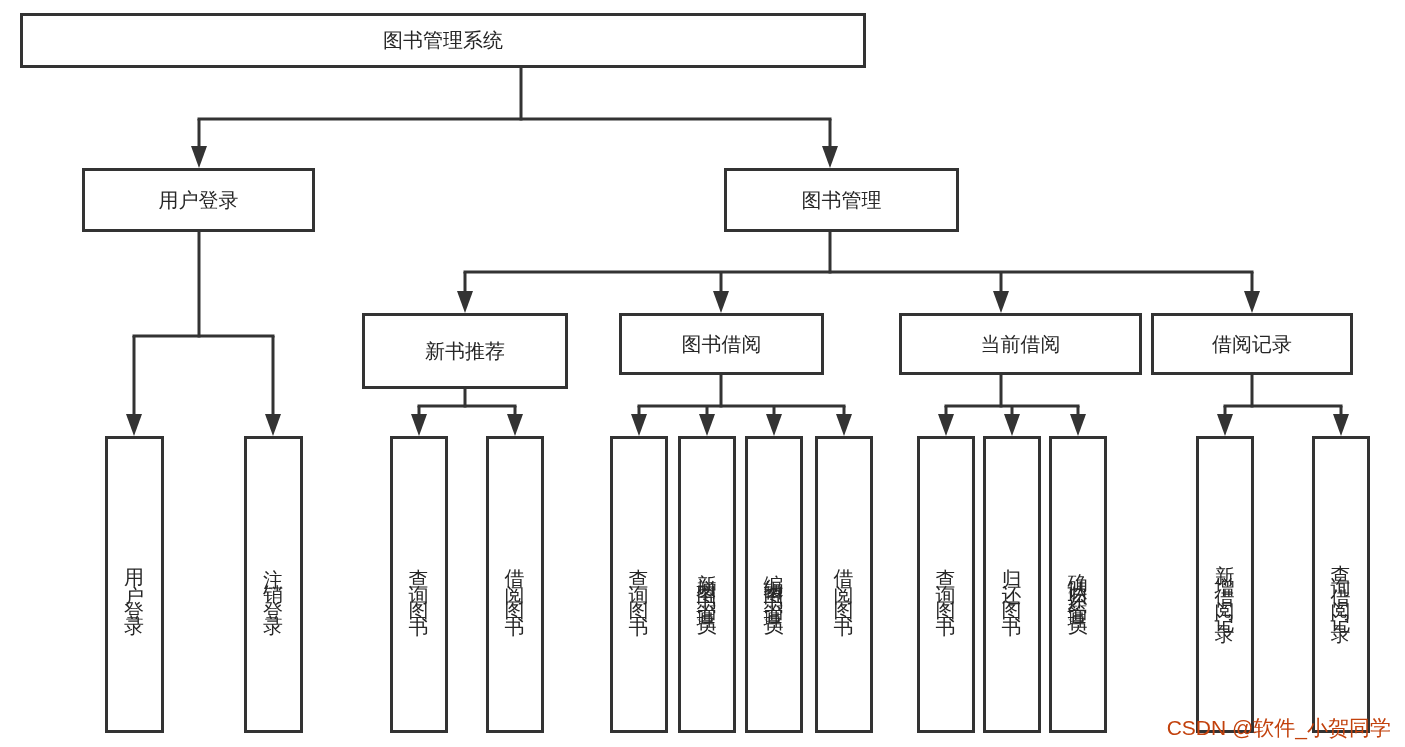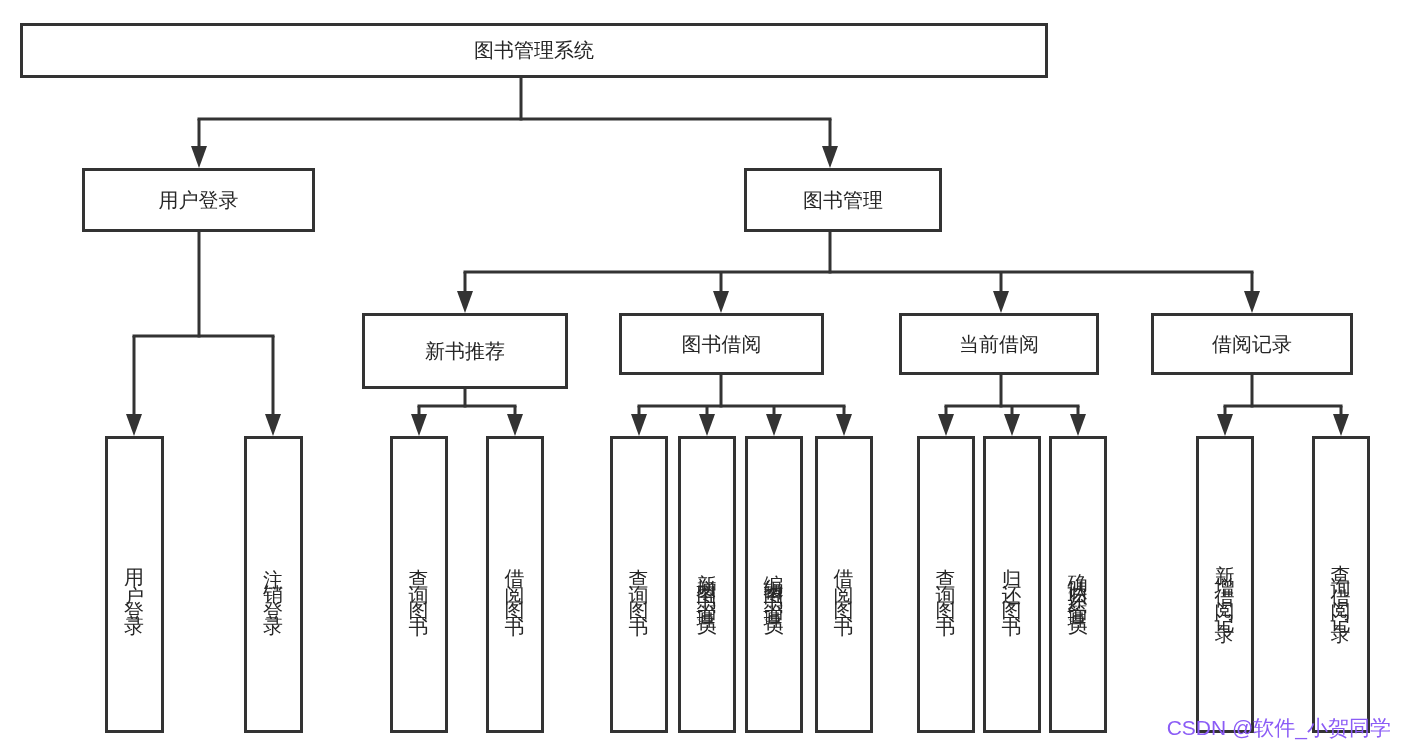--- a/index.html
+++ b/index.html
@@ -41,21 +41,21 @@
     line-height: 1;
     white-space: nowrap;
   }
   .box .vtext.ls-mid  { letter-spacing: 12px; }
   .box .vtext.ls-long { letter-spacing: 6px; }
   #watermark {
     position: absolute;
     right: 14px;
     bottom: 5px;
     font-size: 21px;
-    color: #8b5cf6;
+    color: #c2410c;
     z-index: 3;
     white-space: nowrap;
   }
 </style>
 </head>
 <body>
 
 <div id="stage">
 
   <svg id="connectors" width="1405" height="747" viewBox="0 0 1405 747">
@@ -118,38 +118,38 @@
       <path d="M766,414 L782,414 L774,436 Z"></path>
       <path d="M836,414 L852,414 L844,436 Z"></path>
       <path d="M938,414 L954,414 L946,436 Z"></path>
       <path d="M1004,414 L1020,414 L1012,436 Z"></path>
       <path d="M1070,414 L1086,414 L1078,436 Z"></path>
       <path d="M1217,414 L1233,414 L1225,436 Z"></path>
       <path d="M1333,414 L1349,414 L1341,436 Z"></path>
     </g>
   </svg>
 
-  <div class="box" style="left:20px; top:23px; width:1028px; height:55px;">
+  <div class="box" style="left:20px; top:13px; width:846px; height:55px;">
     <span>图书管理系统</span>
   </div>
 
   <div class="box" style="left:82px; top:168px; width:233px; height:64px;">
     <span>用户登录</span>
   </div>
-  <div class="box" style="left:744px; top:168px; width:198px; height:64px;">
+  <div class="box" style="left:724px; top:168px; width:235px; height:64px;">
     <span>图书管理</span>
   </div>
 
   <div class="box" style="left:362px; top:313px; width:206px; height:76px;">
     <span>新书推荐</span>
   </div>
   <div class="box" style="left:619px; top:313px; width:205px; height:62px;align-items:center;">
     <span>图书借阅</span>
   </div>
-  <div class="box" style="left:899px; top:313px; width:200px; height:62px;">
+  <div class="box" style="left:899px; top:313px; width:243px; height:62px;">
     <span>当前借阅</span>
   </div>
   <div class="box" style="left:1151px; top:313px; width:202px; height:62px;">
     <span>借阅记录</span>
   </div>
 
   <div class="box" style="left:105px; top:436px; width:59px; height:297px;">
     <span class="vtext">用户登录</span>
   </div>
   <div class="box" style="left:244px; top:436px; width:59px; height:297px;">

